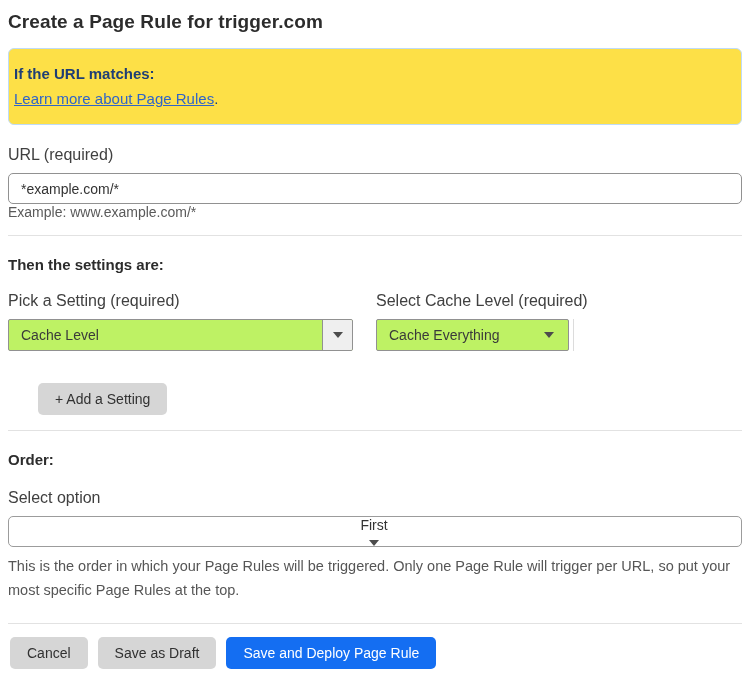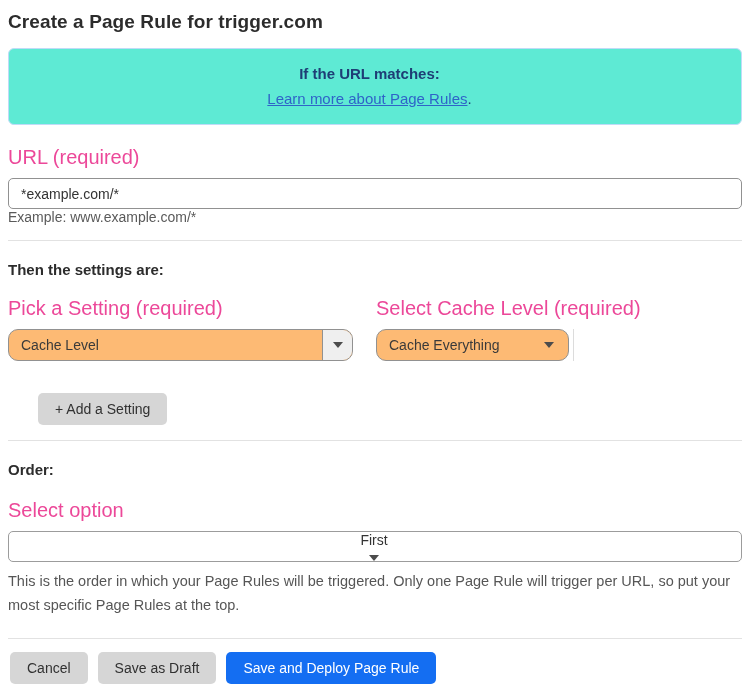--- a/index.html
+++ b/index.html
@@ -15,41 +15,40 @@
   .page-title {
     font-size: 19px;
     font-weight: bold;
     color: #2c2c2c;
     letter-spacing: 0.1px;
     margin-bottom: 15px;
   }
 
   
   .info-box {
-    background: #5eead4;
+    background: #fde047;
     border: 1px solid #bfdbf7;
     border-radius: 6px;
     padding: 12px 16px 13px 5px;
     color: #1e3e75;
     font-size: 15px;
     line-height: 25px;
-    text-align: center;
   }
   .info-box .info-heading { font-weight: bold; }
   .info-box a.info-link {
     color: #2f64c8;
     text-decoration: underline;
     cursor: pointer;
   }
   .info-box .link-suffix { text-decoration: none; }
 
   
   .field-label {
-    font-size: 20px;
-    color: #ec4899;
+    font-size: 16px;
+    color: #404040;
     margin-top: 21px;
     margin-bottom: 9px;
   }
   .helper-text {
     font-size: 14px;
     color: #5a5a5a;
   }
 
   
   .text-input {
@@ -78,22 +77,22 @@
     margin-top: 20px;
   }
 
   
   .settings-row { display: flex; gap: 23px; }
   .settings-col .field-label { margin-top: 19px; }
 
   .select-box {
     height: 32px;
     border: 1px solid #919191;
-    border-radius: 10px;
-    background: #fdba74;
+    border-radius: 2px;
+    background: #bef264;
     display: flex;
     align-items: stretch;
     font-size: 14px;
     color: #3a3a3a;
     cursor: pointer;
     overflow: hidden;
   }
   .select-box .select-value {
     flex: 1;
     display: flex;

